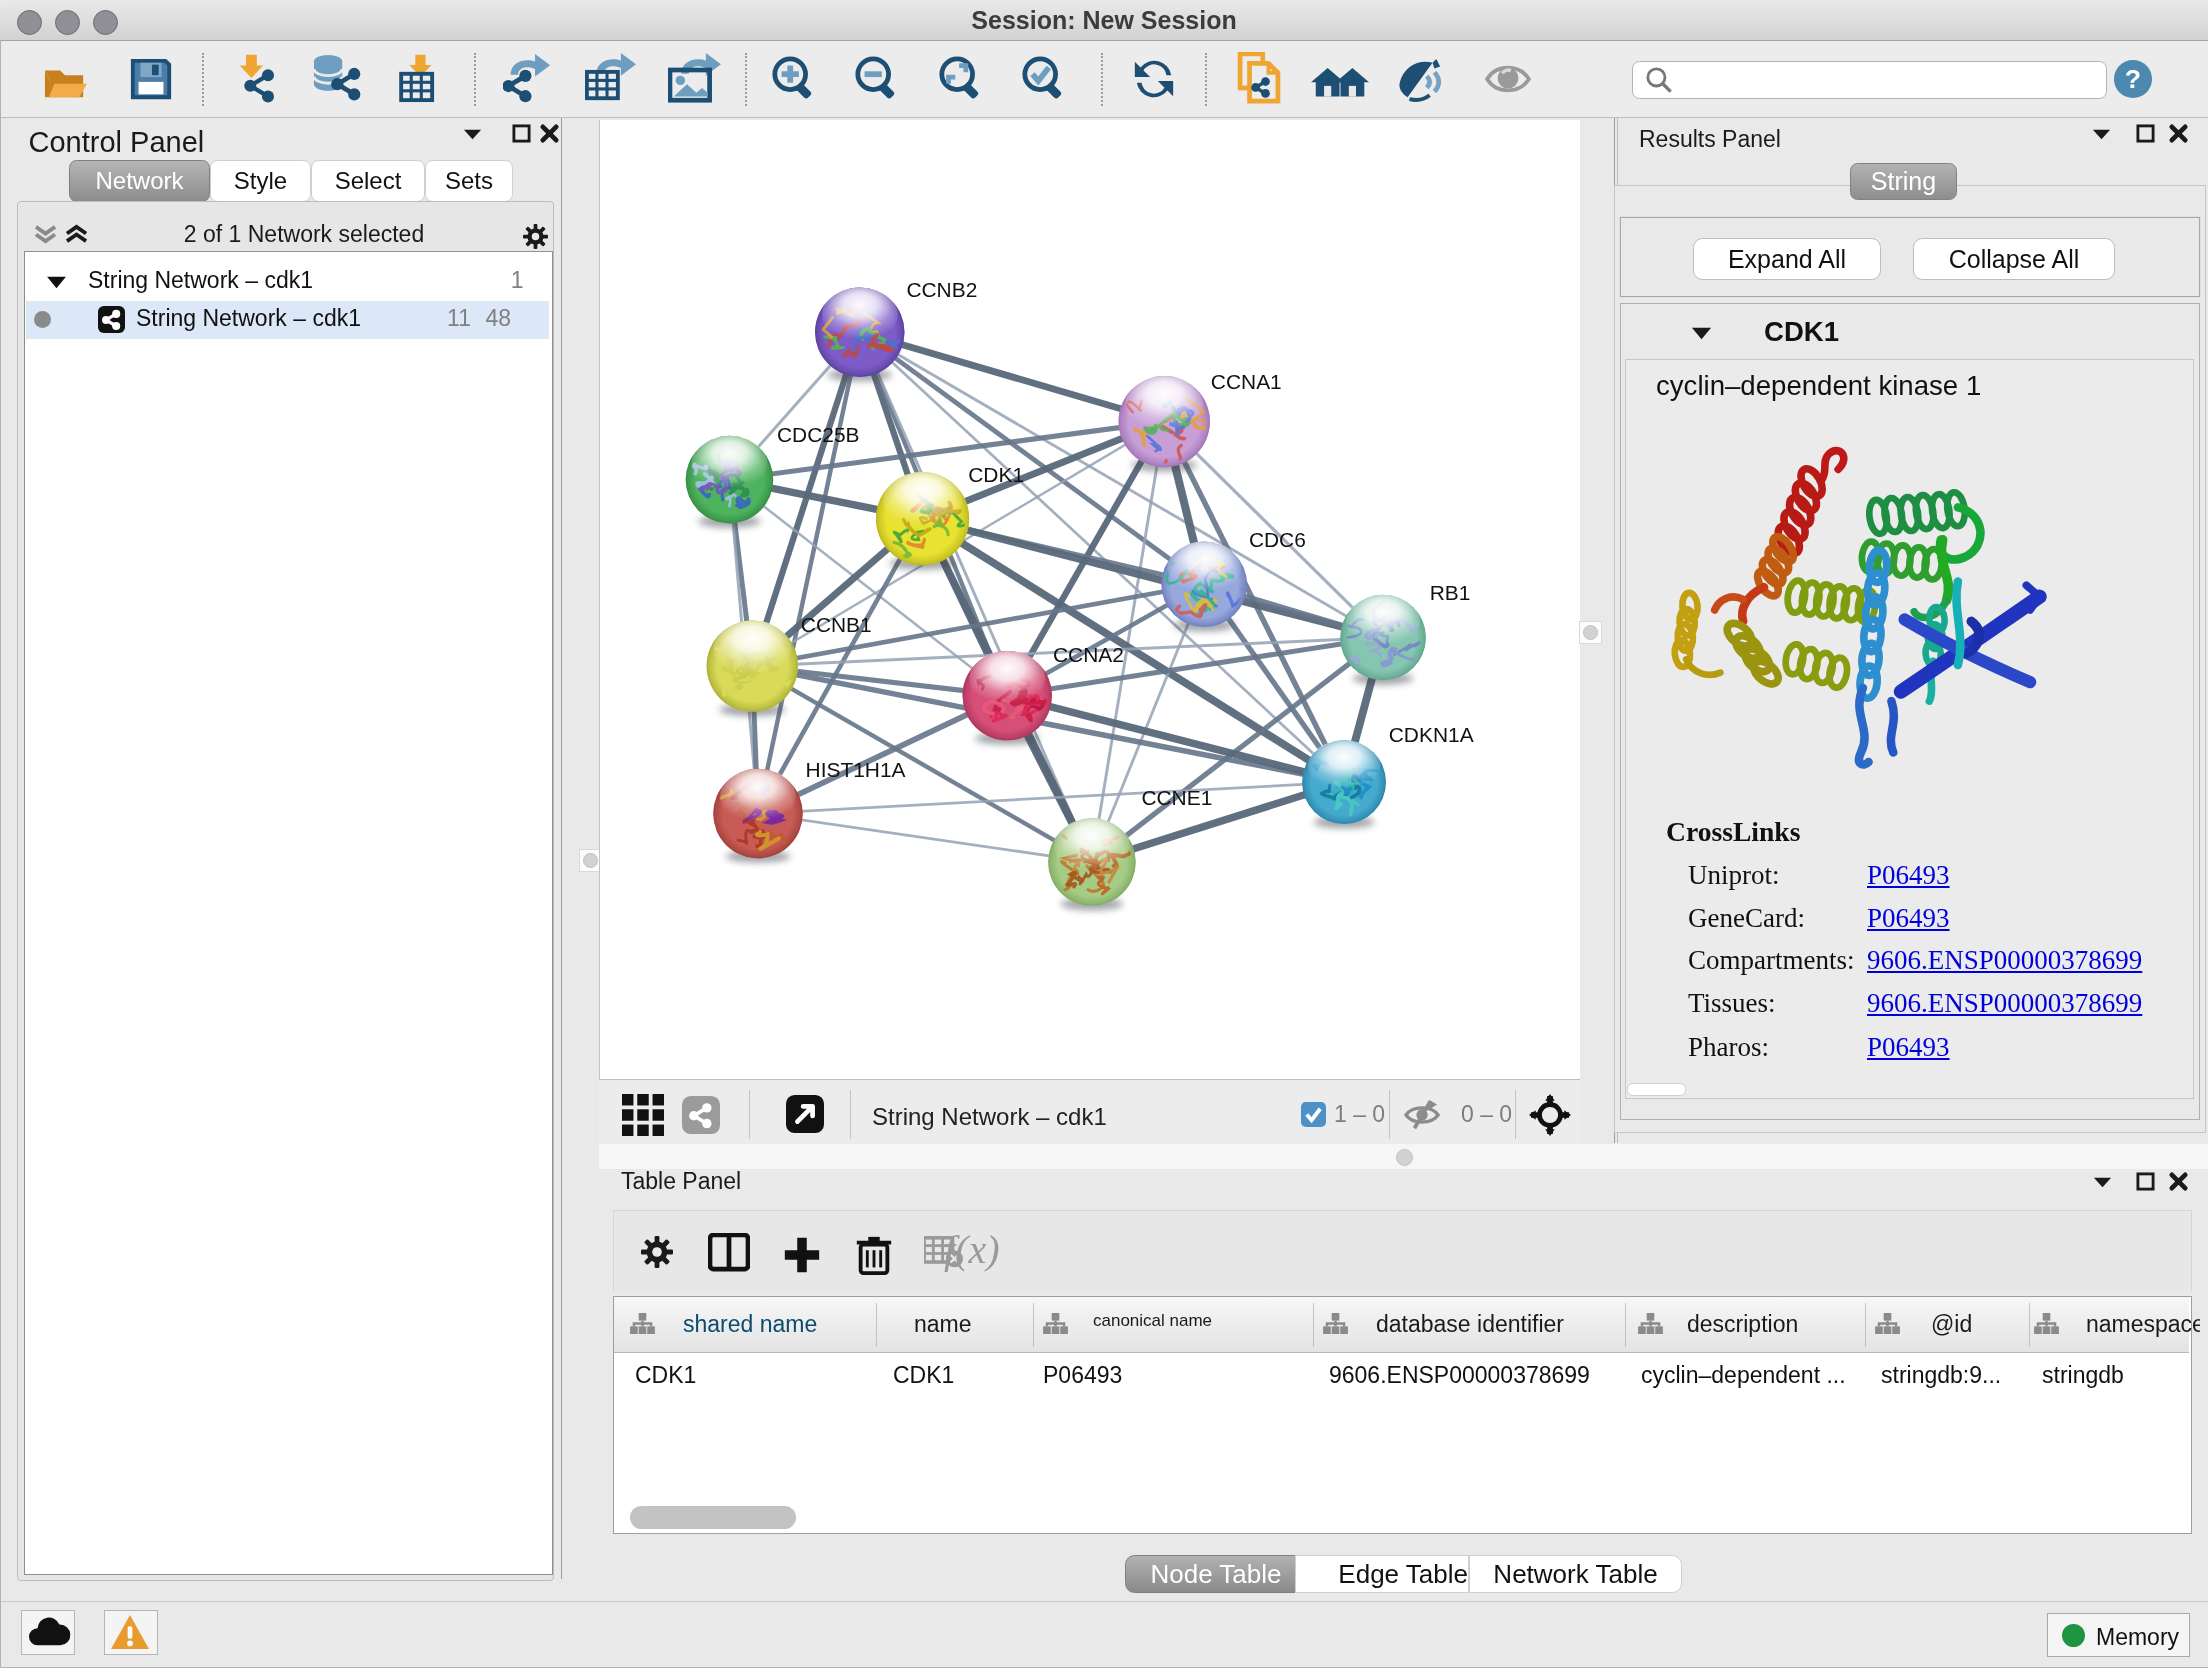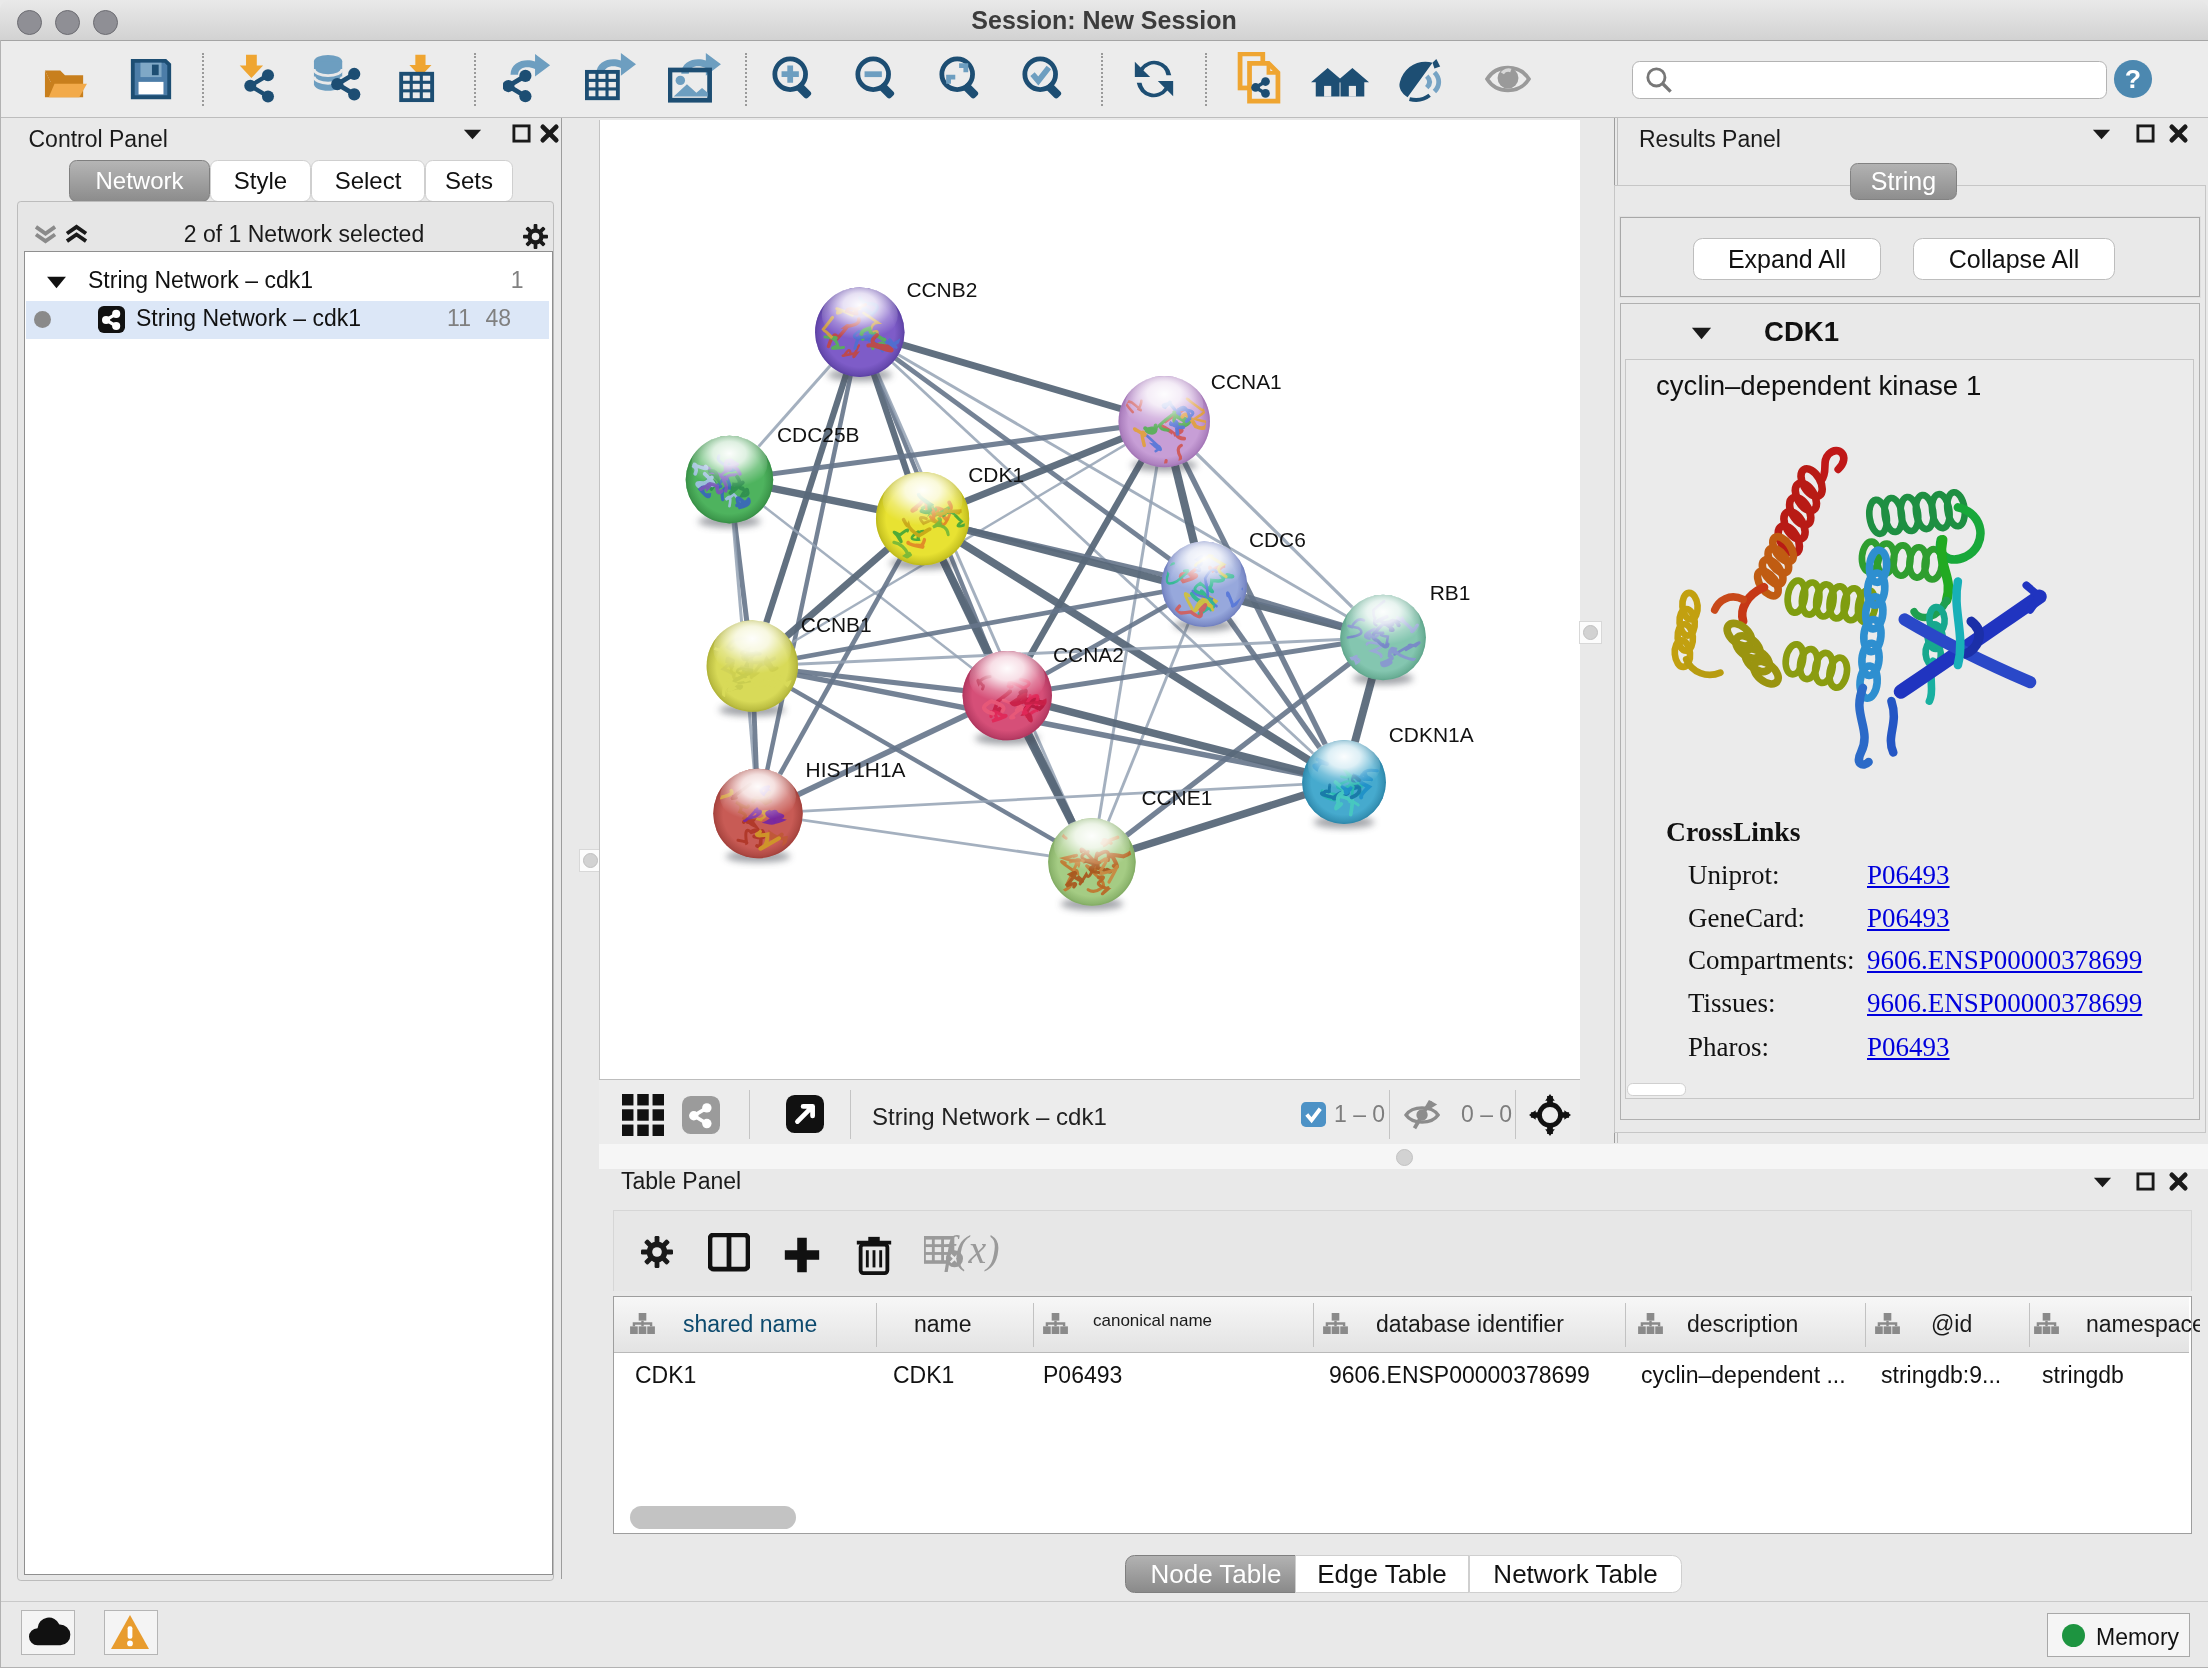--- a/index.html
+++ b/index.html
@@ -154,21 +154,21 @@
     </svg></div>
 <div style="position:absolute;left:1632px;top:61px;width:473px;height:36px;background:#ffffff;border:1.9px solid #b3b3b3;border-radius:7.6px;"></div>
 <div style="position:absolute;left:1645px;top:66px;width:28.5px;height:28.5px;"><svg width="28.5" height="28.5" viewBox="0 0 30 30" style="">
       <circle cx="12" cy="12" r="9" fill="none" stroke="#777" stroke-width="3"></circle>
       <line x1="19" y1="19" x2="27" y2="27" stroke="#777" stroke-width="3.5"></line>
     </svg></div>
 <div style="position:absolute;left:2113px;top:59px;width:40px;height:40px;"><svg width="40" height="40" viewBox="0 0 42 42" style="">
       <circle cx="21" cy="21" r="20" fill="#4c88b0"></circle>
       <text x="21" y="30" font-family="Liberation Sans, sans-serif" font-size="28" font-weight="bold" fill="#ffffff" text-anchor="middle">?</text>
     </svg></div>
-<div style="position:absolute;left:28.5px;top:126px;width:285px;height:28.5px;font-size:23px;color:#1a1a1a;">Control Panel</div>
+<div style="position:absolute;left:28.5px;top:126px;width:285px;height:28.5px;font-size:29px;color:#1a1a1a;">Control Panel</div>
 <div style="position:absolute;left:462px;top:123px;width:21px;height:21px;"><svg width="21" height="21" viewBox="0 0 22 22" style="">
       <path d="M2 7 L20 7 L11.0 17 Z" fill="#1a1a1a"></path>
     </svg></div>
 <div style="position:absolute;left:512px;top:124px;width:19px;height:19px;"><svg width="19" height="19" viewBox="0 0 20 20" style="">
       <rect x="2" y="2" width="16" height="16" fill="none" stroke="#1a1a1a" stroke-width="3"></rect>
     </svg></div>
 <div style="position:absolute;left:539px;top:123px;width:21px;height:21px;"><svg width="21" height="21" viewBox="0 0 22 22" style="">
       <path d="M4 4 L18 18 M18 4 L4 18" stroke="#1a1a1a" stroke-width="5" stroke-linecap="round"></path>
     </svg></div>
 <div style="position:absolute;left:69px;top:160px;width:139px;height:40px;border-radius:7.6px;background:linear-gradient(#b5b5b5,#8c8c8c);border:1px solid #7f7f7f;color:#ffffff;font-size:24px;text-align:center;line-height:40px;font-family:'Liberation Sans',sans-serif;">Network</div>
@@ -893,21 +893,21 @@
 <div style="position:absolute;left:2086px;top:1311px;width:114px;height:28.5px;font-size:23px;color:#1a1a1a;white-space:nowrap;overflow:hidden;">namespace</div>
 <div style="position:absolute;left:635px;top:1362px;width:342px;height:28.5px;font-size:23px;color:#111;">CDK1</div>
 <div style="position:absolute;left:893px;top:1362px;width:342px;height:28.5px;font-size:23px;color:#111;">CDK1</div>
 <div style="position:absolute;left:1043px;top:1362px;width:342px;height:28.5px;font-size:23px;color:#111;">P06493</div>
 <div style="position:absolute;left:1329px;top:1362px;width:342px;height:28.5px;font-size:23px;color:#111;">9606.ENSP00000378699</div>
 <div style="position:absolute;left:1641px;top:1362px;width:342px;height:28.5px;font-size:23px;color:#111;">cyclin–dependent ...</div>
 <div style="position:absolute;left:1881px;top:1362px;width:342px;height:28.5px;font-size:23px;color:#111;">stringdb:9...</div>
 <div style="position:absolute;left:2042px;top:1362px;width:342px;height:28.5px;font-size:23px;color:#111;">stringdb</div>
 <div style="position:absolute;left:630px;top:1506px;width:166px;height:23px;border-radius:11.4px;background:#c3c3c3;"></div>
 <div style="position:absolute;left:1125px;top:1555px;width:168px;height:36px;border-radius:9.5px 0 0 9.5px;background:linear-gradient(#b2b2b2,#8a8a8a);border:1px solid #7f7f7f;color:#ffffff;font-size:26px;text-align:center;line-height:36px;font-family:'Liberation Sans',sans-serif;padding-left:6px;">Node Table</div>
-<div style="position:absolute;left:1295px;top:1555px;width:172px;height:36px;border-radius:0;background:#ffffff;border:1px solid #cfcfcf;color:#111111;font-size:26px;text-align:center;line-height:36px;font-family:'Liberation Sans',sans-serif;">Edge Table</div>
+<div style="position:absolute;left:1295px;top:1555px;width:172px;height:36px;border-radius:0;background:#ffffff;border:1px solid #cfcfcf;color:#111111;font-size:26px;text-align:right;line-height:36px;font-family:'Liberation Sans',sans-serif;">Edge Table</div>
 <div style="position:absolute;left:1469px;top:1555px;width:211px;height:36px;border-radius:0 9.5px 9.5px 0;background:#ffffff;border:1px solid #cfcfcf;color:#111111;font-size:26px;text-align:center;line-height:36px;font-family:'Liberation Sans',sans-serif;">Network Table</div>
 <div style="position:absolute;left:0;top:1601px;width:2208px;height:1px;background:#c9c9c9;"></div>
 <div style="position:absolute;left:21px;top:1610px;width:52px;height:43px;background:#f4f4f4;border:1px solid #b5b5b5;"></div>
 <div style="position:absolute;left:25px;top:1613px;width:46px;height:38px;"><svg width="46" height="38" viewBox="0 0 48 40" style="">
       <path d="M13 34 A9 9 0 0 1 13 16 A12 12 0 0 1 36 12 A10 10 0 0 1 37 34 Z" fill="#111"></path>
     </svg></div>
 <div style="position:absolute;left:104px;top:1610px;width:52px;height:43px;background:#f4f4f4;border:1px solid #b5b5b5;"></div>
 <div style="position:absolute;left:109px;top:1613px;width:42px;height:38px;"><svg width="42" height="38" viewBox="0 0 44 40" style="">
       <path d="M22 2 L42 38 L2 38 Z" fill="#e89c2e"></path>
       <rect x="19.5" y="14" width="5" height="13" rx="2" fill="#fff"></rect>

